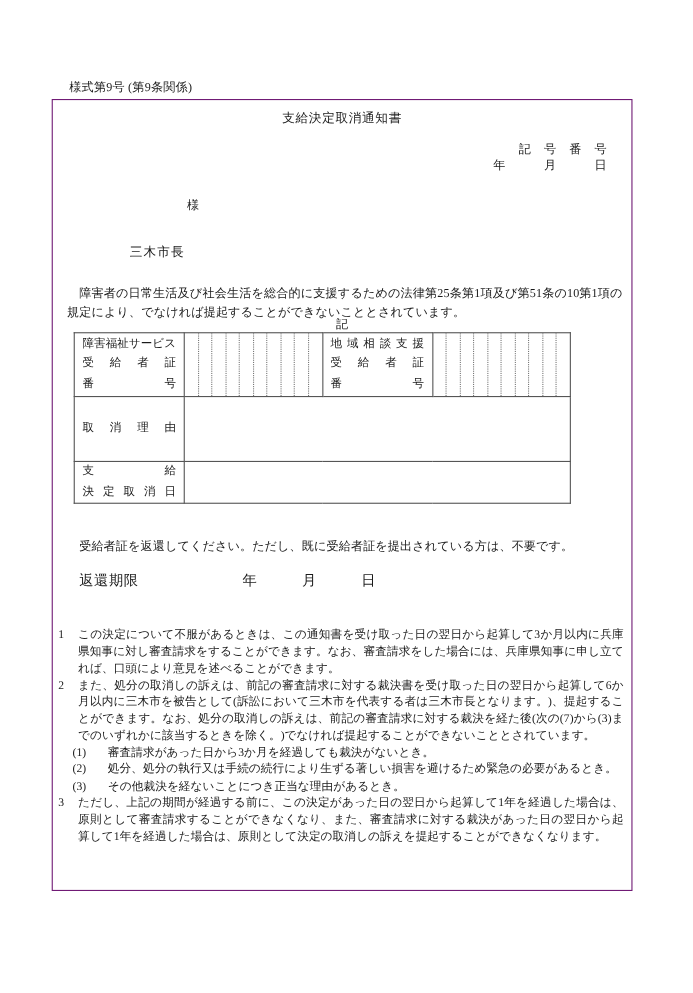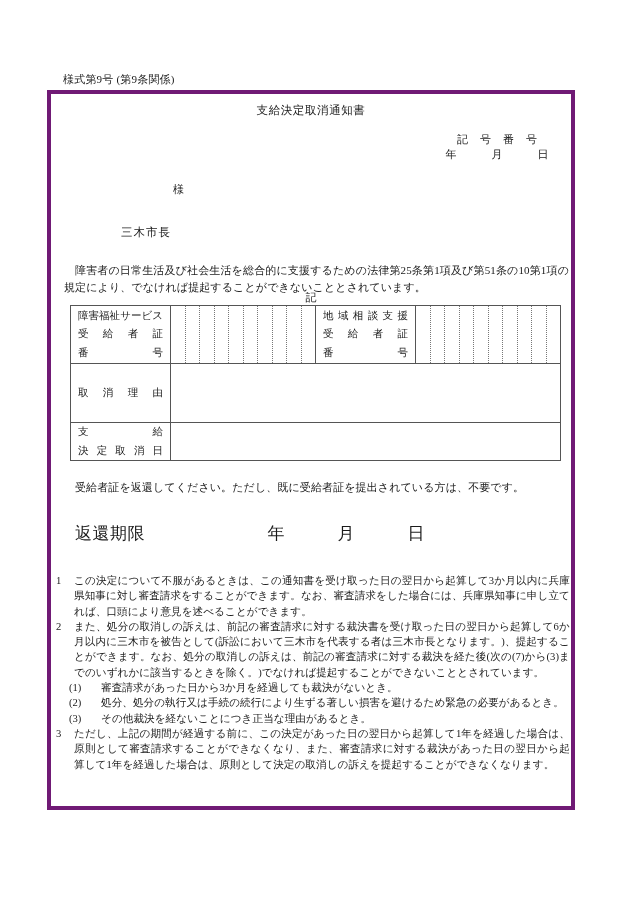--- a/index.html
+++ b/index.html
@@ -33,21 +33,21 @@
     white-space: nowrap;
   }
 
   
   .outer-frame {
     position: absolute;
     left: 47px;
     top: 90px;
     width: 528px;
     height: 720px;
-    border: 4px solid #701a75;
+    border: 1px solid #701a75;
     box-sizing: border-box;
   }
 
   .inner {
     position: absolute;
     left: 0; top: 0;
     width: 100%;
     height: 100%;
   }
 
@@ -61,21 +61,21 @@
     letter-spacing: 0.6px;
   }
 
   
   .ref-block {
     position: absolute;
     right: 22px;
     top: 38px;
     font-size: 11px;
     line-height: 15px;
-    text-align: center;
+    text-align: right;
   }
   .ref-block .row { white-space: pre; letter-spacing: 0.5px; }
 
   
   .addressee {
     position: absolute;
     left: 122px;
     top: 88px;
     font-size: 11px;
     letter-spacing: 0.5px;
@@ -113,21 +113,21 @@
     width: 100%;
     text-align: center;
     font-size: 11px;
   }
 
   
   .form-table {
     position: absolute;
     left: 19px;
     top: 211px;
-    width: 491px;
+    width: 452px;
     border-collapse: collapse;
     table-layout: fixed;
     font-size: 10.5px;
   }
   .form-table td {
     border: 1px solid #555;
     padding: 0;
     vertical-align: middle;
   }
   .lbl {
@@ -159,31 +159,31 @@
   .boxes .cells span:last-child { border-right: none; }
 
   .blank-cell { height: 30px; }
   .date-cell  { height: 29px; }
   .reason-cell{ height: 58px; }
 
   
   .return-note {
     position: absolute;
     left: 13px;
-    top: 386px;
+    top: 398px;
     width: 505px;
     font-size: 11px;
     text-indent: 11px;
     letter-spacing: 0.1px;
   }
   .return-limit {
     position: absolute;
     left: 13px;
     top: 428px;
-    font-size: 17px;
+    font-size: 13px;
     text-indent: 11px;
     white-space: pre;
     letter-spacing: 0.5px;
   }
 
   
   .appeal {
     position: absolute;
     left: 1px;
     top: 479px;

